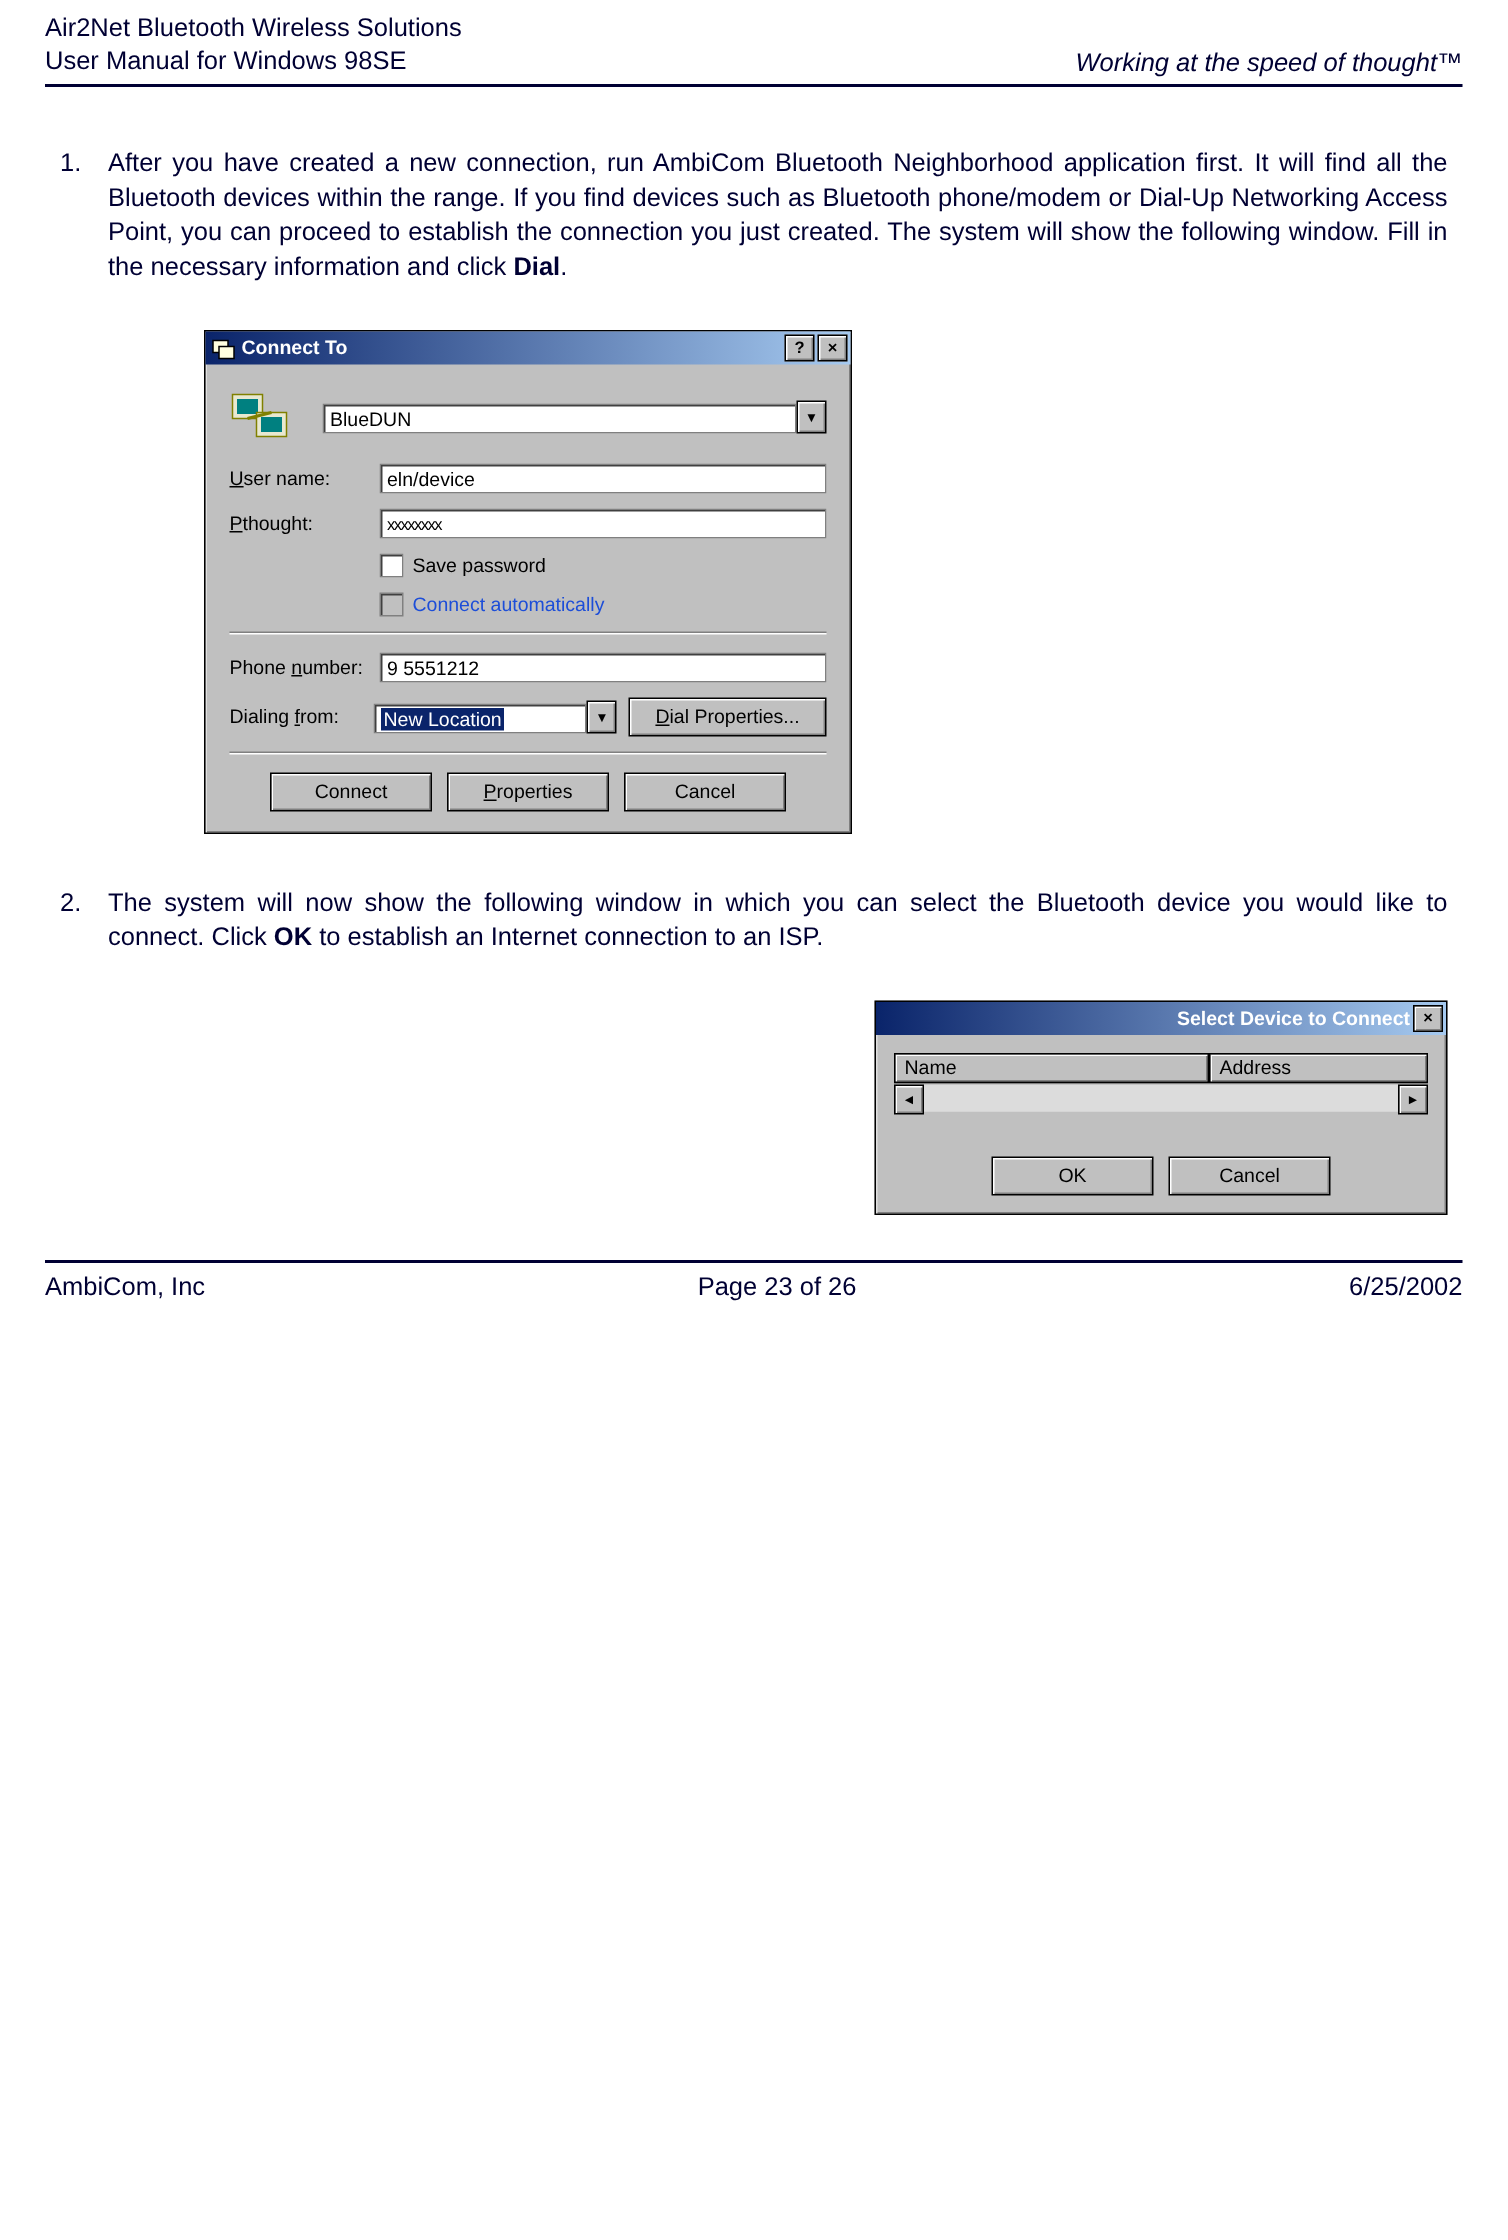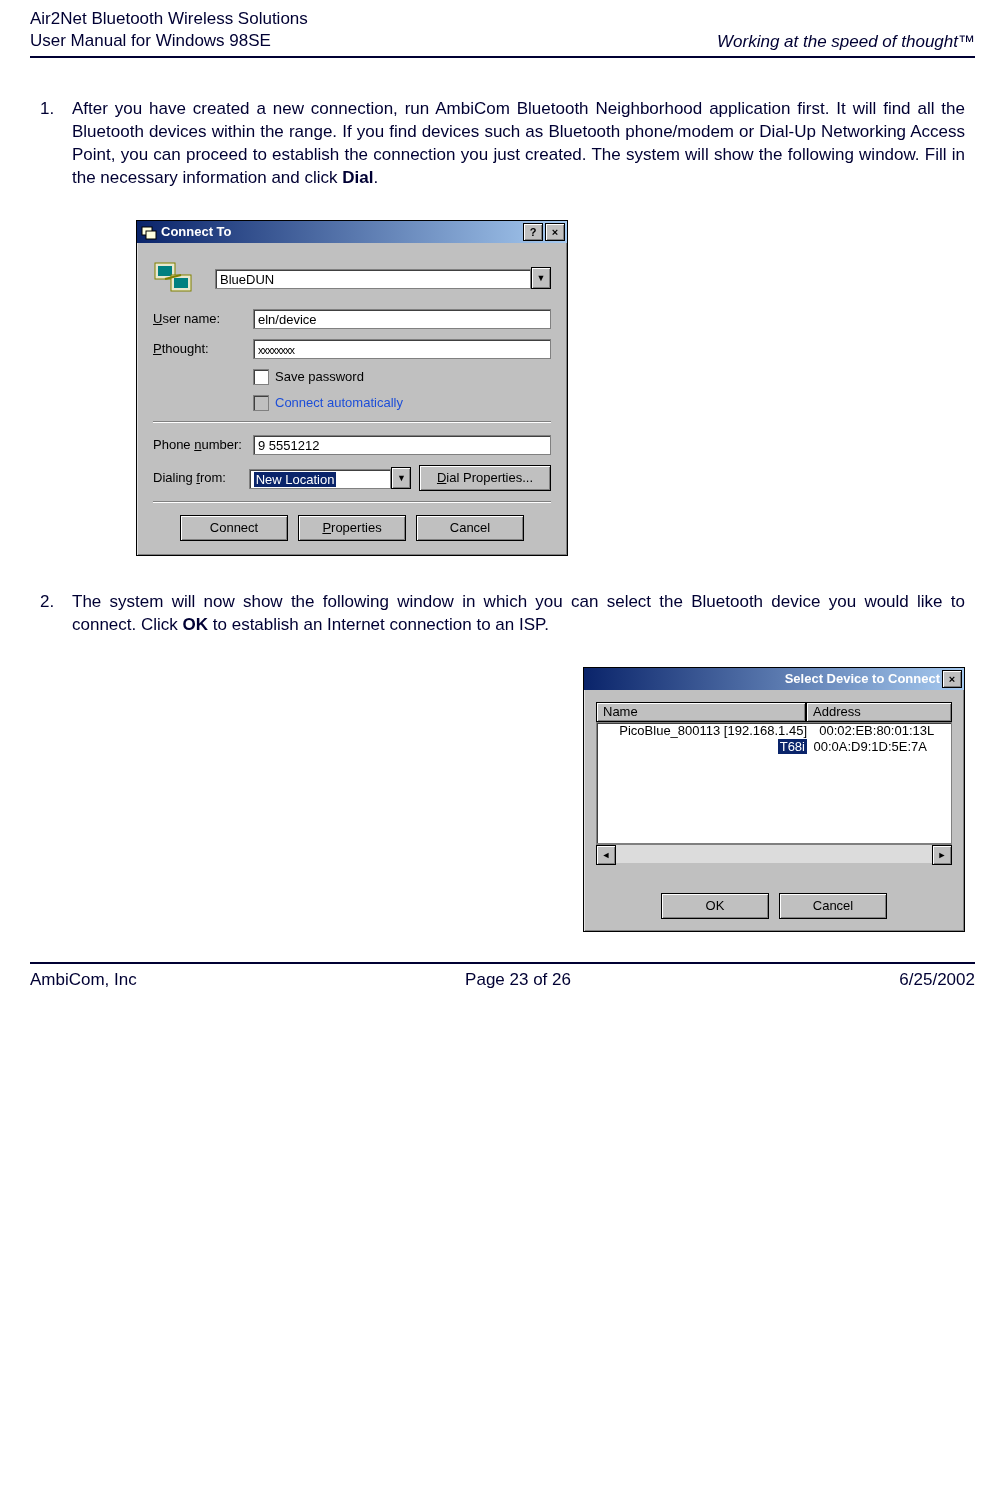--- a/index.html
+++ b/index.html
@@ -278,32 +278,20 @@
         <div class="titlebar">
           <span class="t-title">Select Device to Connect</span>
           <span class="t-btn">×</span>
         </div>
         <div class="dlg-body" style="padding:12px;">
           <div>
             <div class="listhdr">
               <div class="colh" style="width:210px;">Name</div>
               <div class="colh" style="flex:1;">Address</div>
             </div>
-            <div class="listbody">
-              <div class="listrow">
-                <div style="width:206px;">PicoBlue_800113 [192.168.1.45]</div>
-                <div style="width:120px;">00:02:EB:80:01:13</div>
-                <div>L</div>
-              </div>
-              <div class="listrow">
-                <div style="width:206px;"><span class="sel-cell">T68i</span></div>
-                <div style="width:120px;">00:0A:D9:1D:5E:7A</div>
-                <div></div>
-              </div>
-            </div>
             <div class="hscroll">
               <div class="sb-btn">◄</div>
               <div class="track"></div>
               <div class="sb-btn">►</div>
             </div>
           </div>
           <div class="btnrow" style="margin-top:30px;">
             <div class="btn">OK</div>
             <div class="btn">Cancel</div>
           </div>

